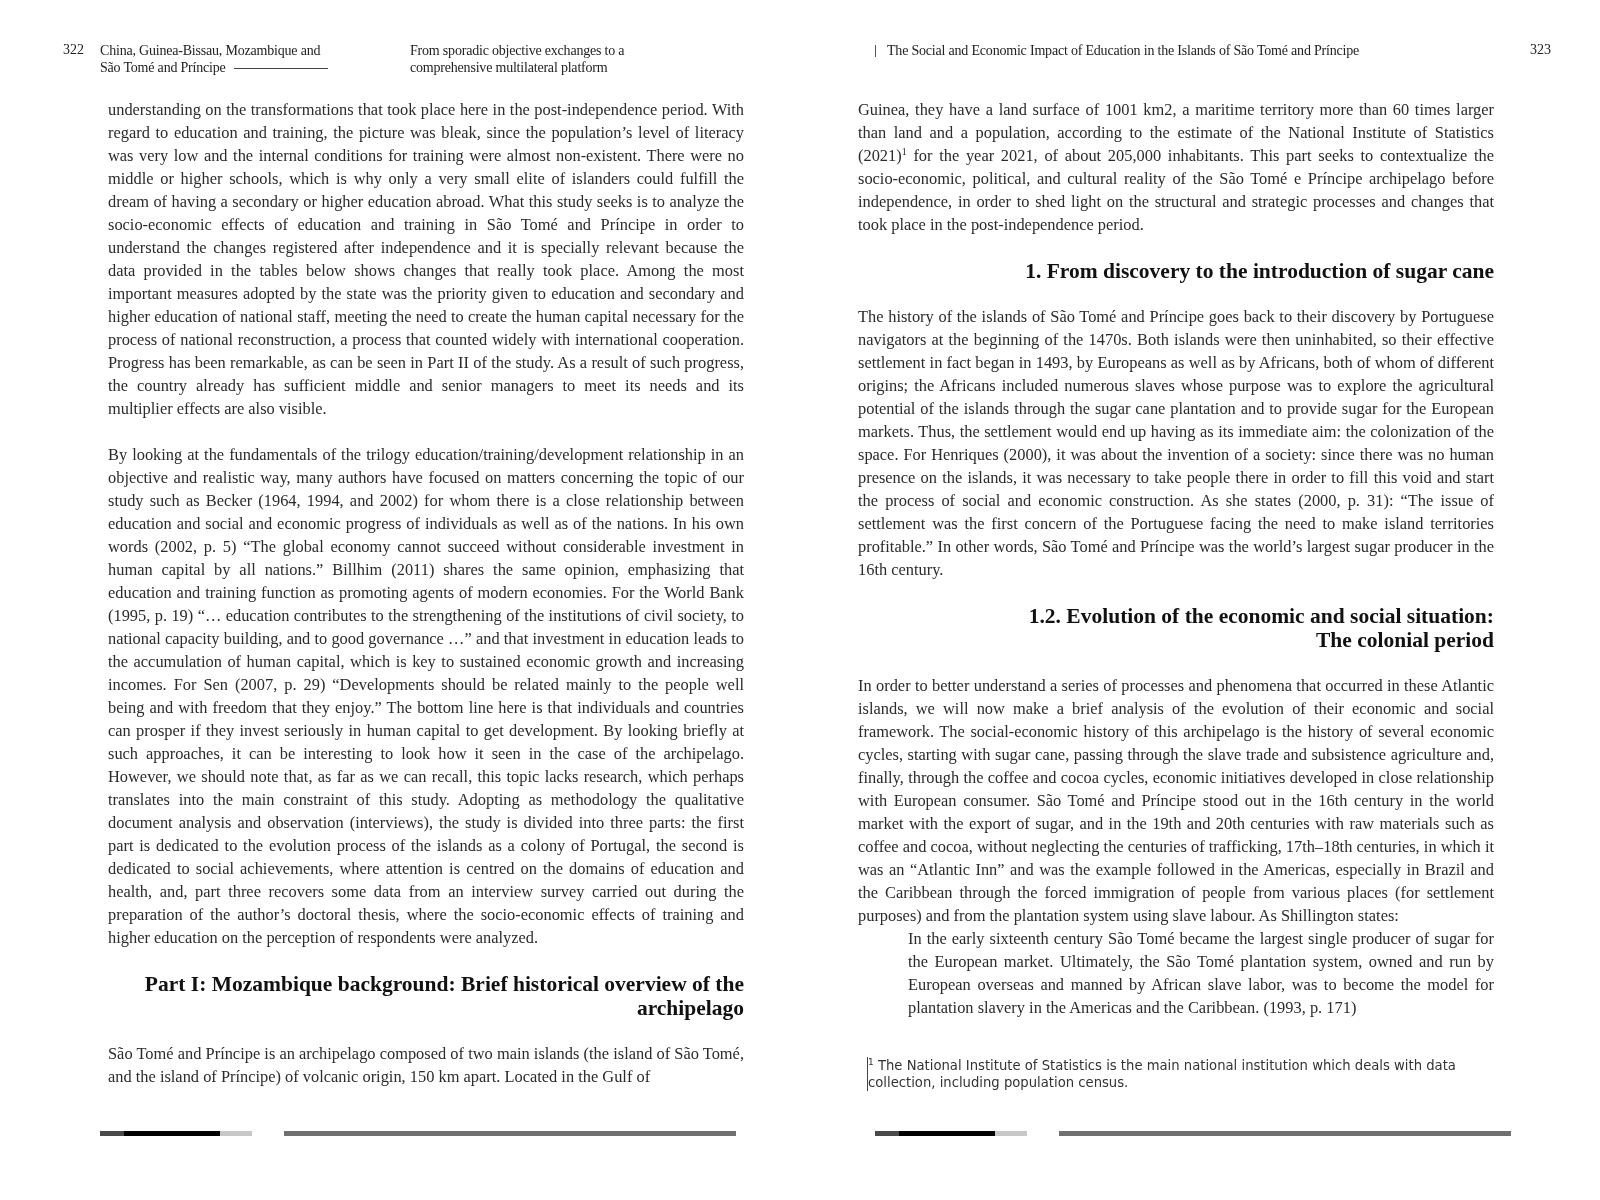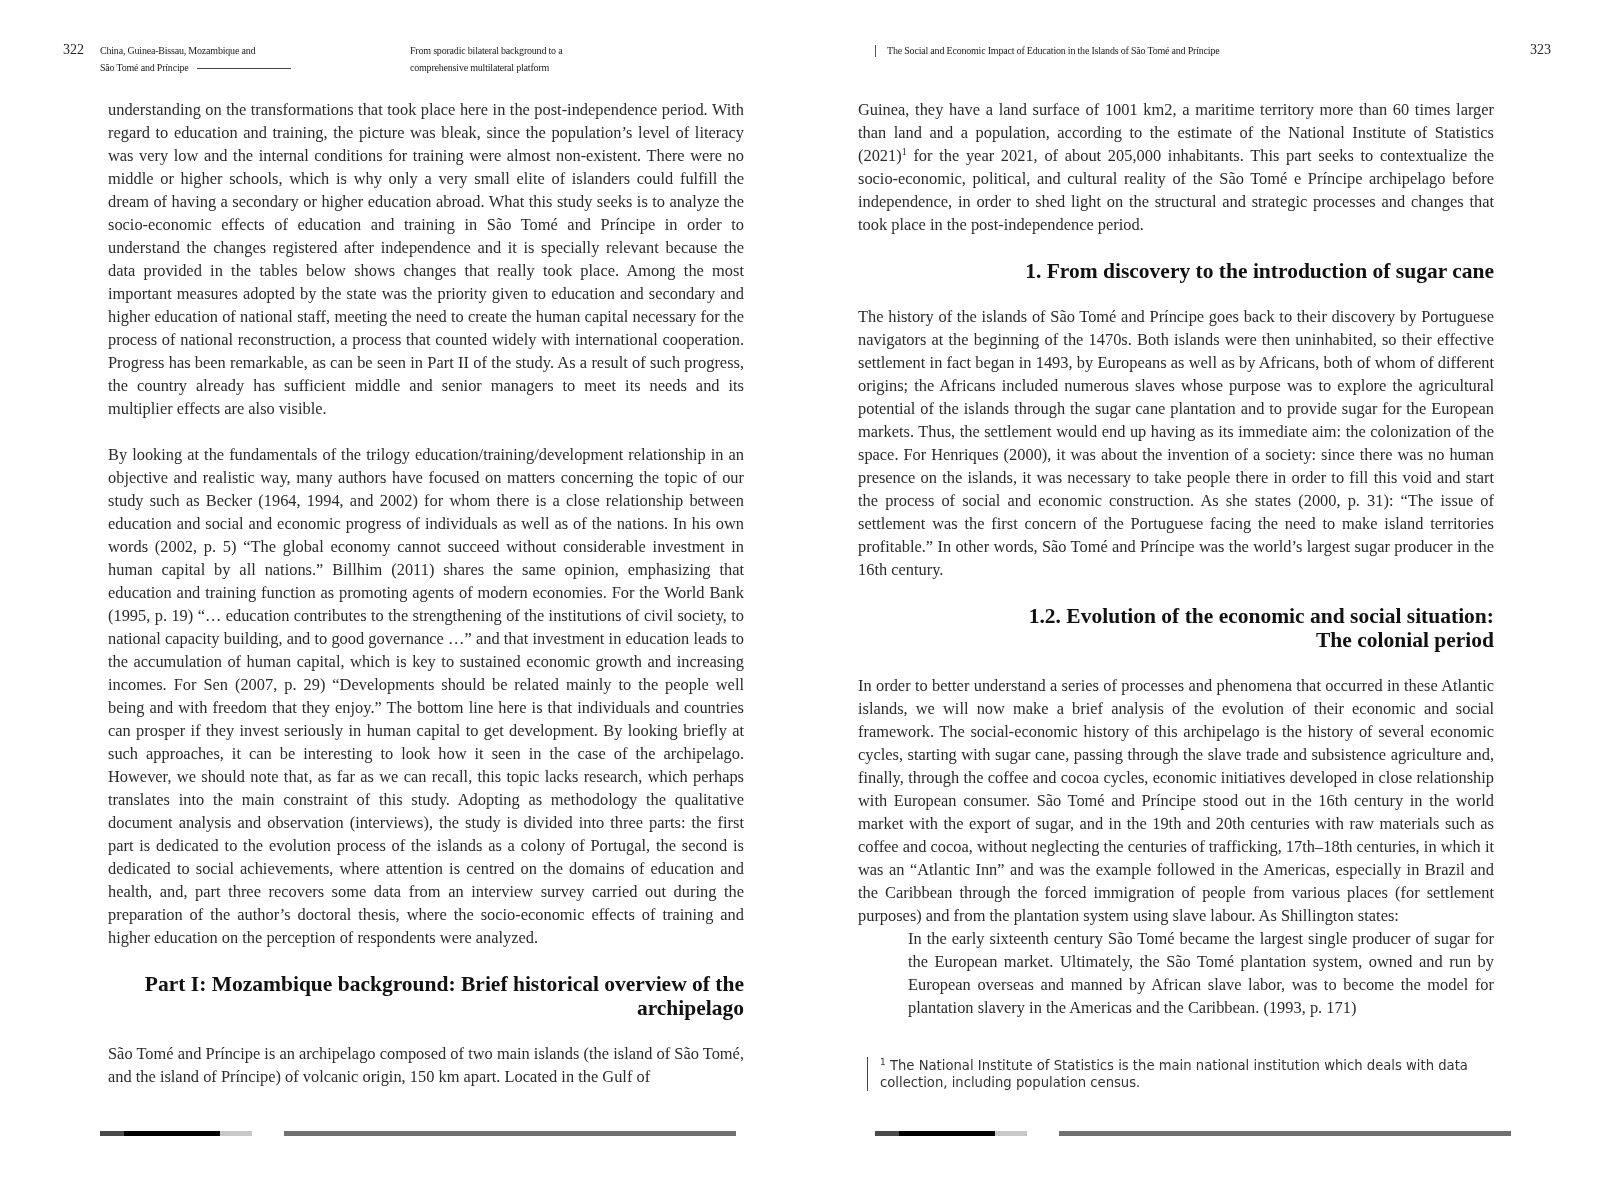--- a/index.html
+++ b/index.html
@@ -1,42 +1,42 @@
 <!DOCTYPE html>
 <html><head>
 <meta charset="utf-8">
 <style>
   html, body { margin: 0; padding: 0; background: #ffffff; }
   body { width: 1600px; height: 1200px; position: relative; overflow: hidden; color: #2a2a2a; }
   .page { position: absolute; top: 0; height: 1200px; }
   .page-left { left: 0; width: 800px; }
   .page-right { left: 800px; width: 800px; }
 
-  .running-head { position: absolute; top: 42px; font-family: "Liberation Serif", serif; font-size: 10px; line-height: 17px; color: #222; letter-spacing: -0.2px; }
+  .running-head { position: absolute; top: 42px; font-family: "Liberation Serif", serif; font-size: 14px; line-height: 17px; color: #222; letter-spacing: -0.2px; }
   .folio { position: absolute; top: 42px; font-family: "Liberation Serif", serif; font-size: 14px; color: #222; }
   .lh-folio { left: 63px; }
   .lh-book { left: 100px; width: 260px; }
   .lh-book .rule { display: inline-block; width: 94px; height: 1px; background: #444; vertical-align: middle; margin-left: 8px; }
   .lh-chapter { left: 410px; width: 280px; }
   .rh-bar { position: absolute; left: 75px; top: 45px; width: 1px; height: 12px; background: #555; }
   .rh-title { left: 87px; }
   .rh-folio { left: 730px; }
 
   .column { position: absolute; top: 98px; width: 636px; font-family: "Liberation Serif", serif; font-size: 16.4px; line-height: 23px; color: #2b2b2b; }
   .page-left .column { left: 108px; }
   .page-right .column { left: 58px; }
   .column p { margin: 0; text-align: justify; text-align-last: left; }
   .column p + p { margin-top: 23px; }
   .column h2 { font-family: "Liberation Serif", serif; font-weight: bold; color: #111; margin: 0; font-size: 21.5px; line-height: 24px; text-align: right; }
   .gap-a { height: 23px; }
   .gap-b { height: 22px; }
   sup { font-size: 10px; vertical-align: super; line-height: 0; }
 
   .blockquote { margin: 0 0 0 50px !important; text-align: justify; }
-  .footnote { position: absolute; left: 67px; top: 1057px; width: 640px; font-family: "DejaVu Sans", sans-serif; font-size: 13.2px; line-height: 17px; color: #333; padding-left: 12px; border-left: 1px solid #444; }
+  .footnote { position: absolute; left: 67px; top: 1057px; width: 640px; font-family: "DejaVu Sans", sans-serif; font-size: 13.2px; line-height: 17px; color: #333; padding-left: 0; border-left: 1px solid #444; }
   .footnote sup { font-size: 9px; }
 
   .footer-bars { position: absolute; top: 1131px; height: 5px; }
   .page-left .footer-bars { left: 100px; }
   .page-right .footer-bars { left: 75px; }
   .fb { position: absolute; top: 0; height: 5px; }
   .fb-1 { left: 0; width: 24px; background: #4a4a4a; }
   .fb-2 { left: 24px; width: 96px; background: #000; }
   .fb-3 { left: 120px; width: 32px; background: #c8c8c8; }
   .fb-4 { left: 184px; width: 452px; background: #707070; }
@@ -44,21 +44,21 @@
 </head>
 <body>
 
 <div class="page page-left">
   <div class="folio lh-folio">322</div>
   <div class="running-head lh-book">
     <div>China, Guinea-Bissau, Mozambique and</div>
     <div><span>São Tomé and Príncipe</span><span class="rule"></span></div>
   </div>
   <div class="running-head lh-chapter">
-    <div>From sporadic bilateral background to a</div>
+    <div>From sporadic objective exchanges to a</div>
     <div>comprehensive multilateral platform</div>
   </div>
 
   <div class="column">
     <p>understanding on the transformations that took place here in the post-independence period. With regard to education and training, the picture was bleak, since the population’s level of literacy was very low and the internal conditions for training were almost non-existent. There were no middle or higher schools, which is why only a very small elite of islanders could fulfill the dream of having a secondary or higher education abroad. What this study seeks is to analyze the socio-economic effects of education and training in São Tomé and Príncipe in order to understand the changes registered after independence and it is specially relevant because the data provided in the tables below shows changes that really took place. Among the most important measures adopted by the state was the priority given to education and secondary and higher education of national staff, meeting the need to create the human capital necessary for the process of national reconstruction, a process that counted widely with international cooperation. Progress has been remarkable, as can be seen in Part II of the study. As a result of such progress, the country already has sufficient middle and senior managers to meet its needs and its multiplier effects are also visible.</p>
     <p>By looking at the fundamentals of the trilogy education/training/development relationship in an objective and realistic way, many authors have focused on matters concerning the topic of our study such as Becker (1964, 1994, and 2002) for whom there is a close relationship between education and social and economic progress of individuals as well as of the nations. In his own words (2002, p. 5) “The global economy cannot succeed without considerable investment in human capital by all nations.” Billhim (2011) shares the same opinion, emphasizing that education and training function as promoting agents of modern economies. For the World Bank (1995, p. 19) “… education contributes to the strengthening of the institutions of civil society, to national capacity building, and to good governance …” and that investment in education leads to the accumulation of human capital, which is key to sustained economic growth and increasing incomes. For Sen (2007, p. 29) “Developments should be related mainly to the people well being and with freedom that they enjoy.” The bottom line here is that individuals and countries can prosper if they invest seriously in human capital to get development. By looking briefly at such approaches, it can be interesting to look how it seen in the case of the archipelago. However, we should note that, as far as we can recall, this topic lacks research, which perhaps translates into the main constraint of this study. Adopting as methodology the qualitative document analysis and observation (interviews), the study is divided into three parts: the first part is dedicated to the evolution process of the islands as a colony of Portugal, the second is dedicated to social achievements, where attention is centred on the domains of education and health, and, part three recovers some data from an interview survey carried out during the preparation of the author’s doctoral thesis, where the socio-economic effects of training and higher education on the perception of respondents were analyzed.</p>
     <div class="gap-a"></div>
     <h2>Part I: Mozambique background: Brief historical overview of the archipelago</h2>
     <div class="gap-b"></div>
     <p>São Tomé and Príncipe is an archipelago composed of two main islands (the island of São Tomé, and the island of Príncipe) of volcanic origin, 150 km apart. Located in the Gulf of</p>

